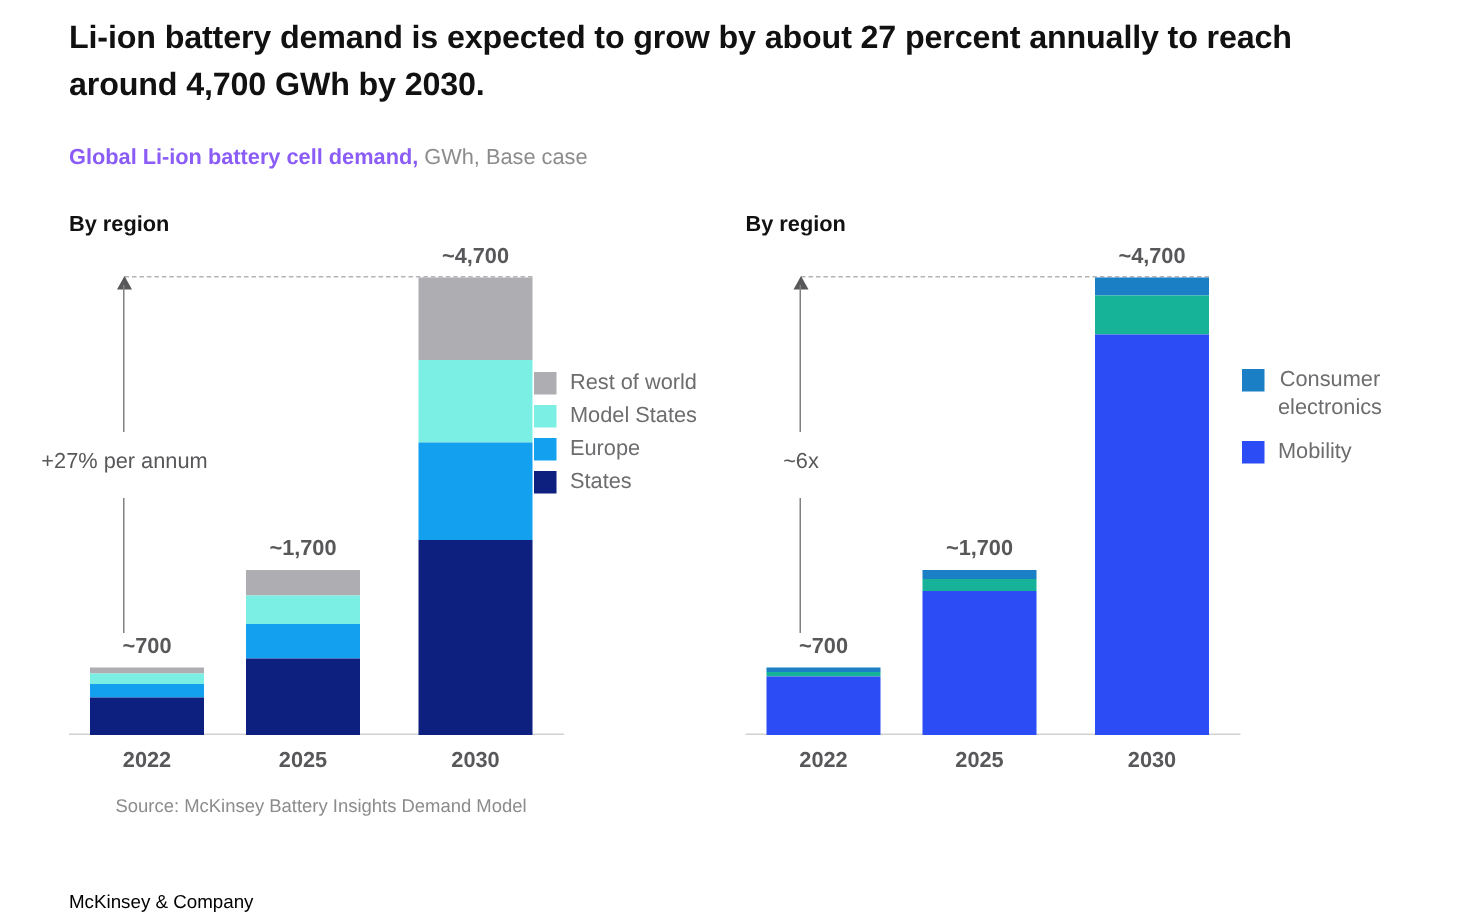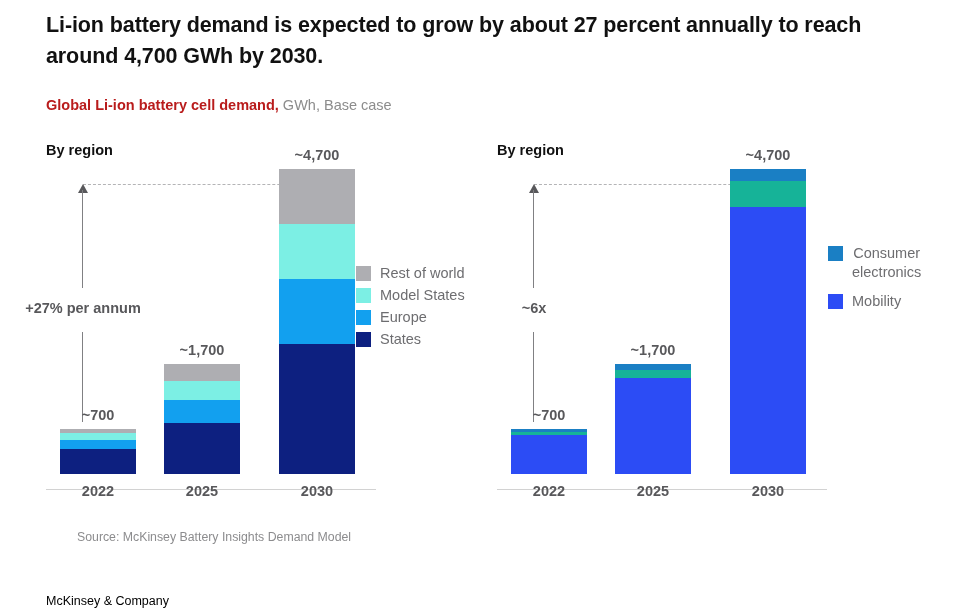--- a/index.html
+++ b/index.html
@@ -32,21 +32,21 @@
     position: absolute;
     left: 46px;
     top: 97px;
     font-size: 14.5px;
     line-height: 1.2;
     color: #8c8c8c;
     white-space: nowrap;
   }
   #subtitle .strong {
     font-weight: 700;
-    color: #b91c1c;
+    color: #8b5cf6;
   }
 
   
   .panel-title {
     position: absolute;
     font-size: 14.5px;
     font-weight: 700;
     color: #111111;
   }
   #panel-left-title  { left: 46px;  top: 142px; }
@@ -67,21 +67,21 @@
     bottom: 0;
     height: 1px;
     background: #d2d2d2;
   }
   #plot-left  .axis-line { width: 330px; }
   #plot-right .axis-line { width: 330px; }
 
   
   .bar-group {
     position: absolute;
-    bottom: 16px;
+    bottom: 0;
     width: 76px;
     font-weight: bold;
   }
   .bar-stack {
     position: relative;
     width: 100%;
     display: flex;
     flex-direction: column;
     justify-content: flex-end;
   }
@@ -105,21 +105,20 @@
     font-size: 14.5px;
     color: #58585b;
     white-space: nowrap;
   }
 
   
   .growth {
     position: absolute;
     left: 36px;
     width: 2px;
-    font-weight: bold;
   }
   .growth .shaft {
     position: absolute;
     left: 0;
     width: 1.4px;
     background: #808083;
   }
   .growth .head {
     position: absolute;
     left: -4.3px;
@@ -147,21 +146,21 @@
     height: 0;
     border-top: 1.6px dashed #b4b4b6;
   }
 
   
   .legend {
     position: absolute;
     display: flex;
     flex-direction: column;
   }
-  #legend-left  { left: 356px; top: 264px; }
+  #legend-left  { left: 356px; top: 246px; }
   #legend-right { left: 828px; top: 244px; }
   .legend-item {
     display: flex;
     align-items: flex-start;
     margin-bottom: 3px;
   }
   #legend-right .legend-item { margin-bottom: 10px; text-align: center; }
   .swatch {
     width: 15px;
     height: 15px;

